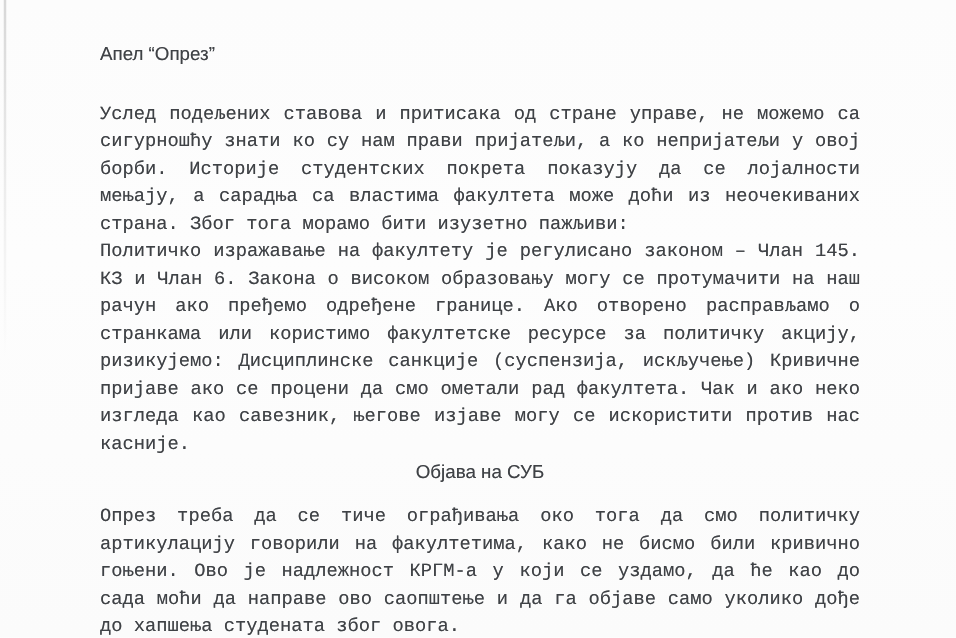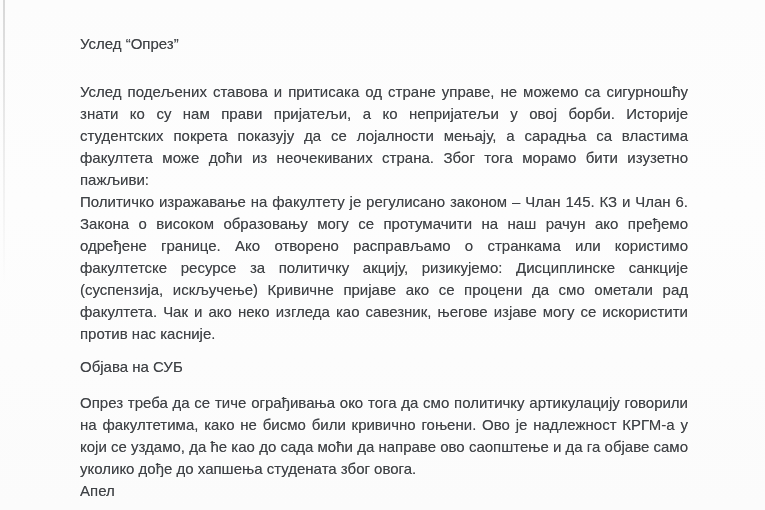--- a/index.html
+++ b/index.html
@@ -37,35 +37,36 @@
     line-height: 22px;
     text-shadow: 0 0 0.4px rgba(63,66,70,0.55);
   }
   .doc-title {
     margin: 0 0 26px 0;
     text-align: left;
   }
   p.para {
     margin: 0;
     text-align: justify;
+    font-family: Liberation Mono, monospace;
   }
   .p-intro   { margin: 0 0 8px 0; }
   .p-legal   { margin: 0 0 0 0; }
-  .subheading{ margin: 11px 0 14px 0; text-align: left; }
+  .subheading{ margin: 0 0 14px 0; text-align: center; }
   .p-announce{ margin: 0 0 12px 0; }
   .p-proposal{ margin: 0 0 13px 0; text-align: left; }
   .p-footer  { margin: 0; text-align: left; }
 </style>
 </head>
 <body>
 
 <div class="page">
   <div class="page-edge-line"></div>
   <div class="content">
-    <p class="doc-title">Услед “Опрез”</p>
+    <p class="doc-title">Апел “Опрез”</p>
 
     <p class="para p-intro">Услед подељених ставова и притисака од стране управе, не можемо са сигурношћу знати ко су нам прави пријатељи, а ко непријатељи у овој борби. Историје студентских покрета показују да се лојалности мењају, а сарадња са властима факултета може доћи из неочекиваних страна. Због тога морамо бити изузетно пажљиви:</p>
 
     <p class="para p-legal">Политичко изражавање на факултету је регулисано законом – Члан 145. КЗ и Члан 6. Закона о високом образовању могу се протумачити на наш рачун ако пређемо одређене границе. Ако отворено расправљамо о странкама или користимо факултетске ресурсе за политичку акцију, ризикујемо: Дисциплинске санкције (суспензија, искључење) Кривичне пријаве ако се процени да смо ометали рад факултета. Чак и ако неко изгледа као савезник, његове изјаве могу се искористити против нас касније.</p>
 
     <p class="subheading">Објава на СУБ</p>
 
     <p class="para p-announce">Опрез треба да се тиче ограђивања око тога да смо политичку артикулацију говорили на факултетима, како не бисмо били кривично гоњени. Ово је надлежност КРГМ-а у који се уздамо, да ће као до сада моћи да направе ово саопштење и да га објаве само уколико дође до хапшења студената због овога.</p>
 
 

